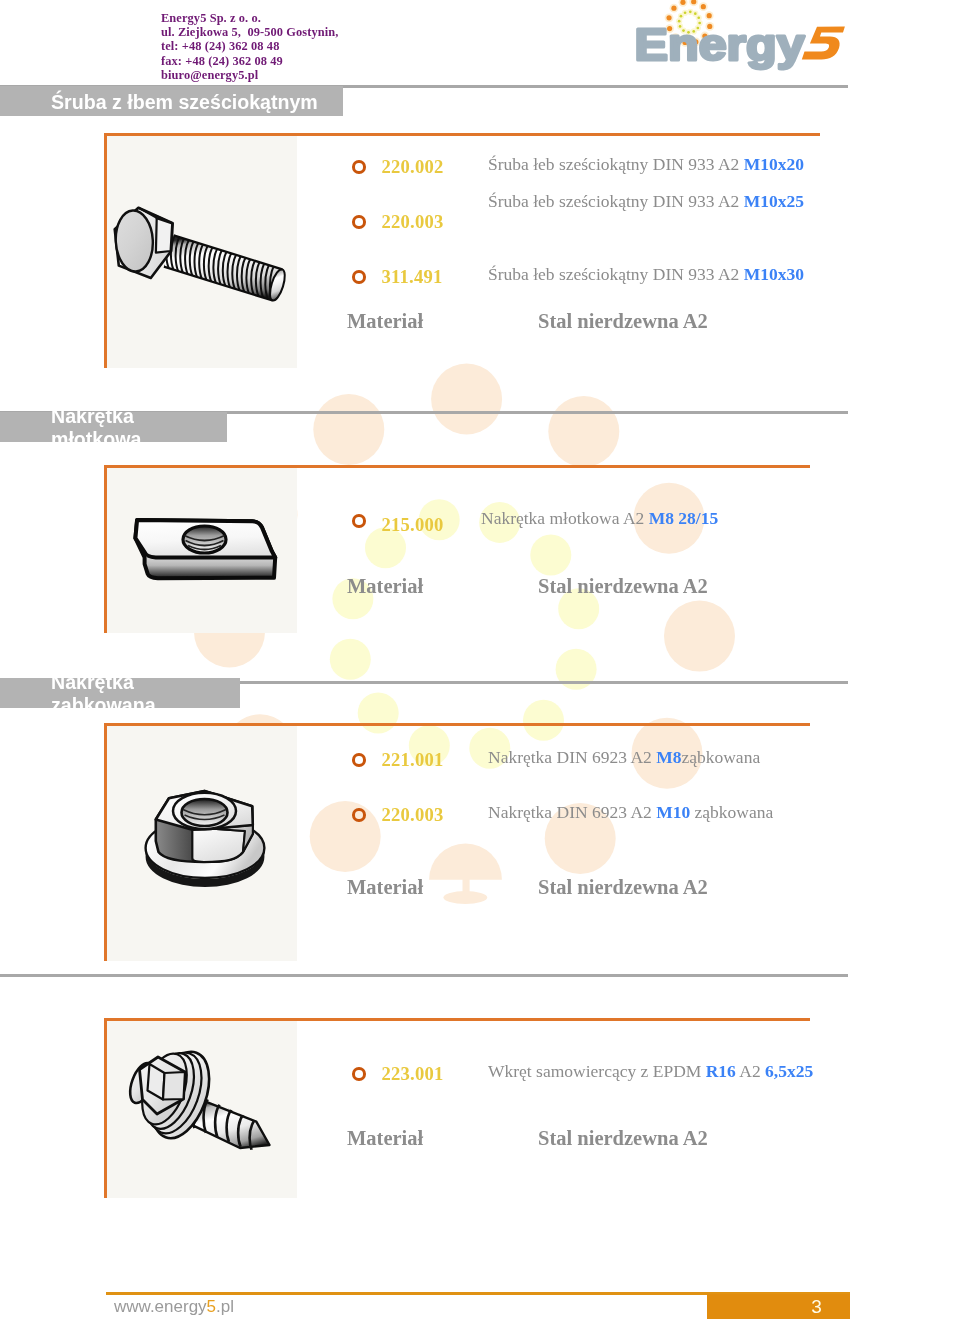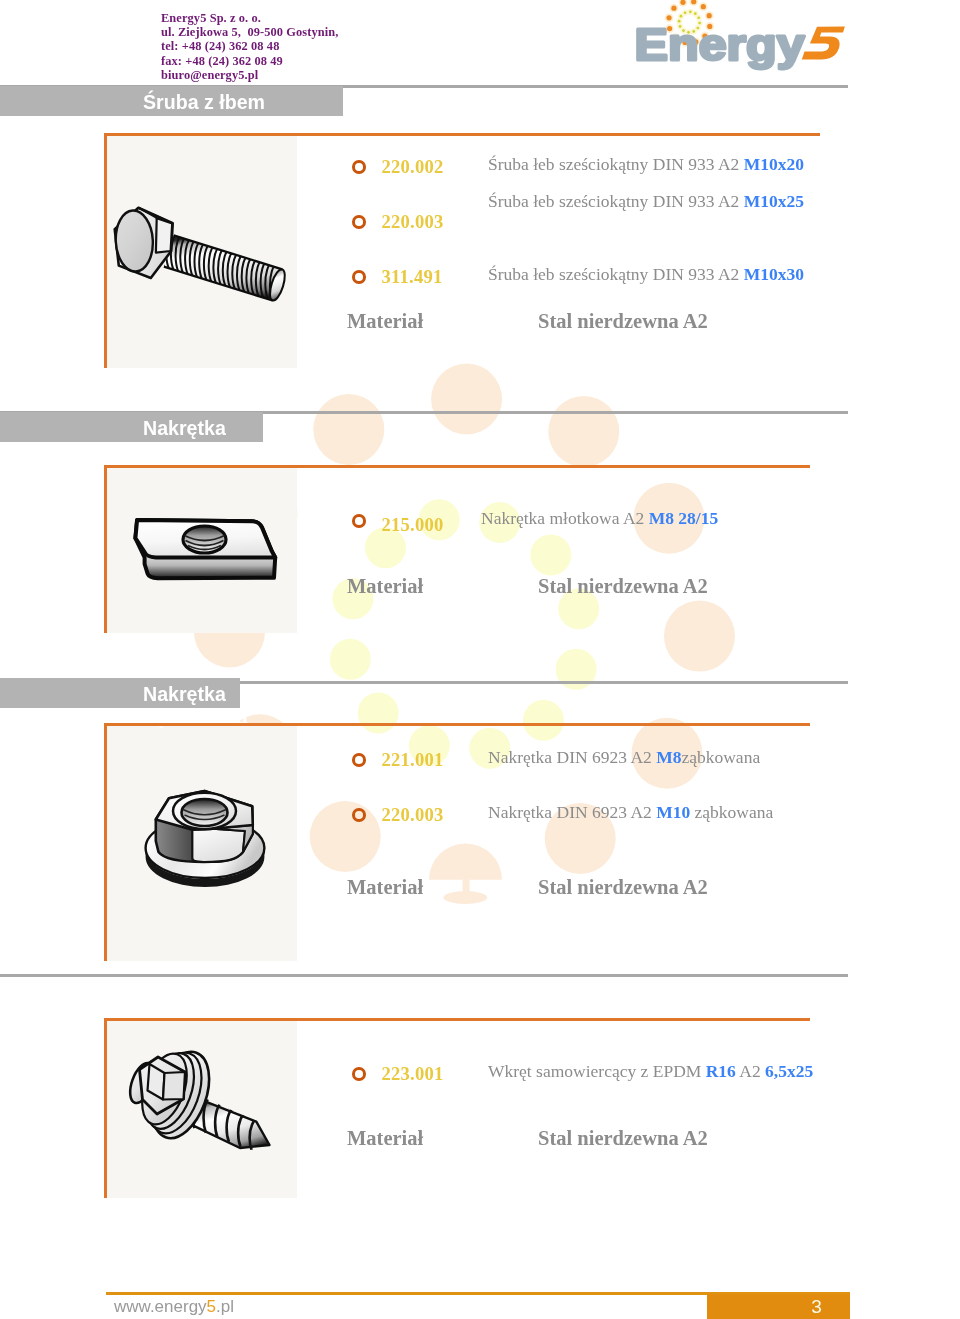--- a/index.html
+++ b/index.html
@@ -15,21 +15,21 @@
     color:#701a75;letter-spacing:0.1px;white-space:pre;}
   .company div{line-height:14.2px;}
 
   .logo{position:absolute;left:630px;top:0px;z-index:3;width:216px;height:80px;}
 
   
   .secline{position:absolute;left:0;height:2.6px;background:#a8a8a8;z-index:1;}
   .secbar{position:absolute;left:0;height:30px;background:#b3b3b3;z-index:2;
      color:#fff;font-family:"Liberation Sans",sans-serif;font-weight:bold;font-size:19.6px;
      display:flex;align-items:center;}
-  .secbar span{padding-left:111px;position:relative;top:13px;margin-left:32px;}
+  .secbar span{padding-left:51px;position:relative;top:1px;}
 
   
   .pbox{position:absolute;z-index:2;}
   .pbox .btop{position:absolute;left:0;top:0;height:2.5px;background:#e0762a;}
   .pbox .bleft{position:absolute;left:0;top:0;width:2.5px;background:#e0762a;}
   .pimg{position:absolute;background:#f7f6f2;}
   .bullet{position:absolute;width:13.6px;height:13.6px;border-radius:50%;
      border:3.8px solid #c9550b;box-sizing:border-box;}
   .code{position:absolute;font-family:"Liberation Serif",serif;font-weight:bold;
      font-size:18.6px;color:#e9c93f;letter-spacing:0.2px;}
@@ -216,21 +216,21 @@
   <div class="desc" style="left:488px;top:154px;"><span>Śruba łeb sześciokątny DIN 933 A2 </span><b>M10x20</b></div>
   <div class="bullet" style="left:352.4px;top:215.0px;"></div>
   <div class="code" style="left:381.6px;top:210.7px;">220.003</div>
   <div class="desc" style="left:488px;top:191px;"><span>Śruba łeb sześciokątny DIN 933 A2 </span><b>M10x25</b></div>
   <div class="bullet" style="left:352.4px;top:270.0px;"></div>
   <div class="code" style="left:381.6px;top:265.7px;">311.491</div>
   <div class="desc" style="left:488px;top:264px;"><span>Śruba łeb sześciokątny DIN 933 A2 </span><b>M10x30</b></div>
   <div class="matlbl" style="left:347px;top:310px;">Materiał</div>
   <div class="matval" style="left:538px;top:310px;">Stal nierdzewna A2</div>
   <div class="secline" style="top:411px;width:848px;"></div>
-  <div class="secbar" style="top:412px;width:263px;">
+  <div class="secbar" style="top:412px;width:227px;">
       <span>Nakrętka młotkowa</span>
     </div>
   <div class="pbox" style="left:104px;top:465px;width:706px;height:168px;">
     <div class="btop" style="width:706px;"></div>
     <div class="bleft" style="height:168px;"></div>
   </div>
   <div class="pimg" style="left:107px;top:468px;width:190px;height:165px;">
 <svg viewBox="0 0 190 165" xmlns="http://www.w3.org/2000/svg" style="position:absolute;left:0;top:0;width:190px;height:165px;">
   <defs>
     <linearGradient id="hTop" x1="0.2" y1="0" x2="0.4" y2="1">

